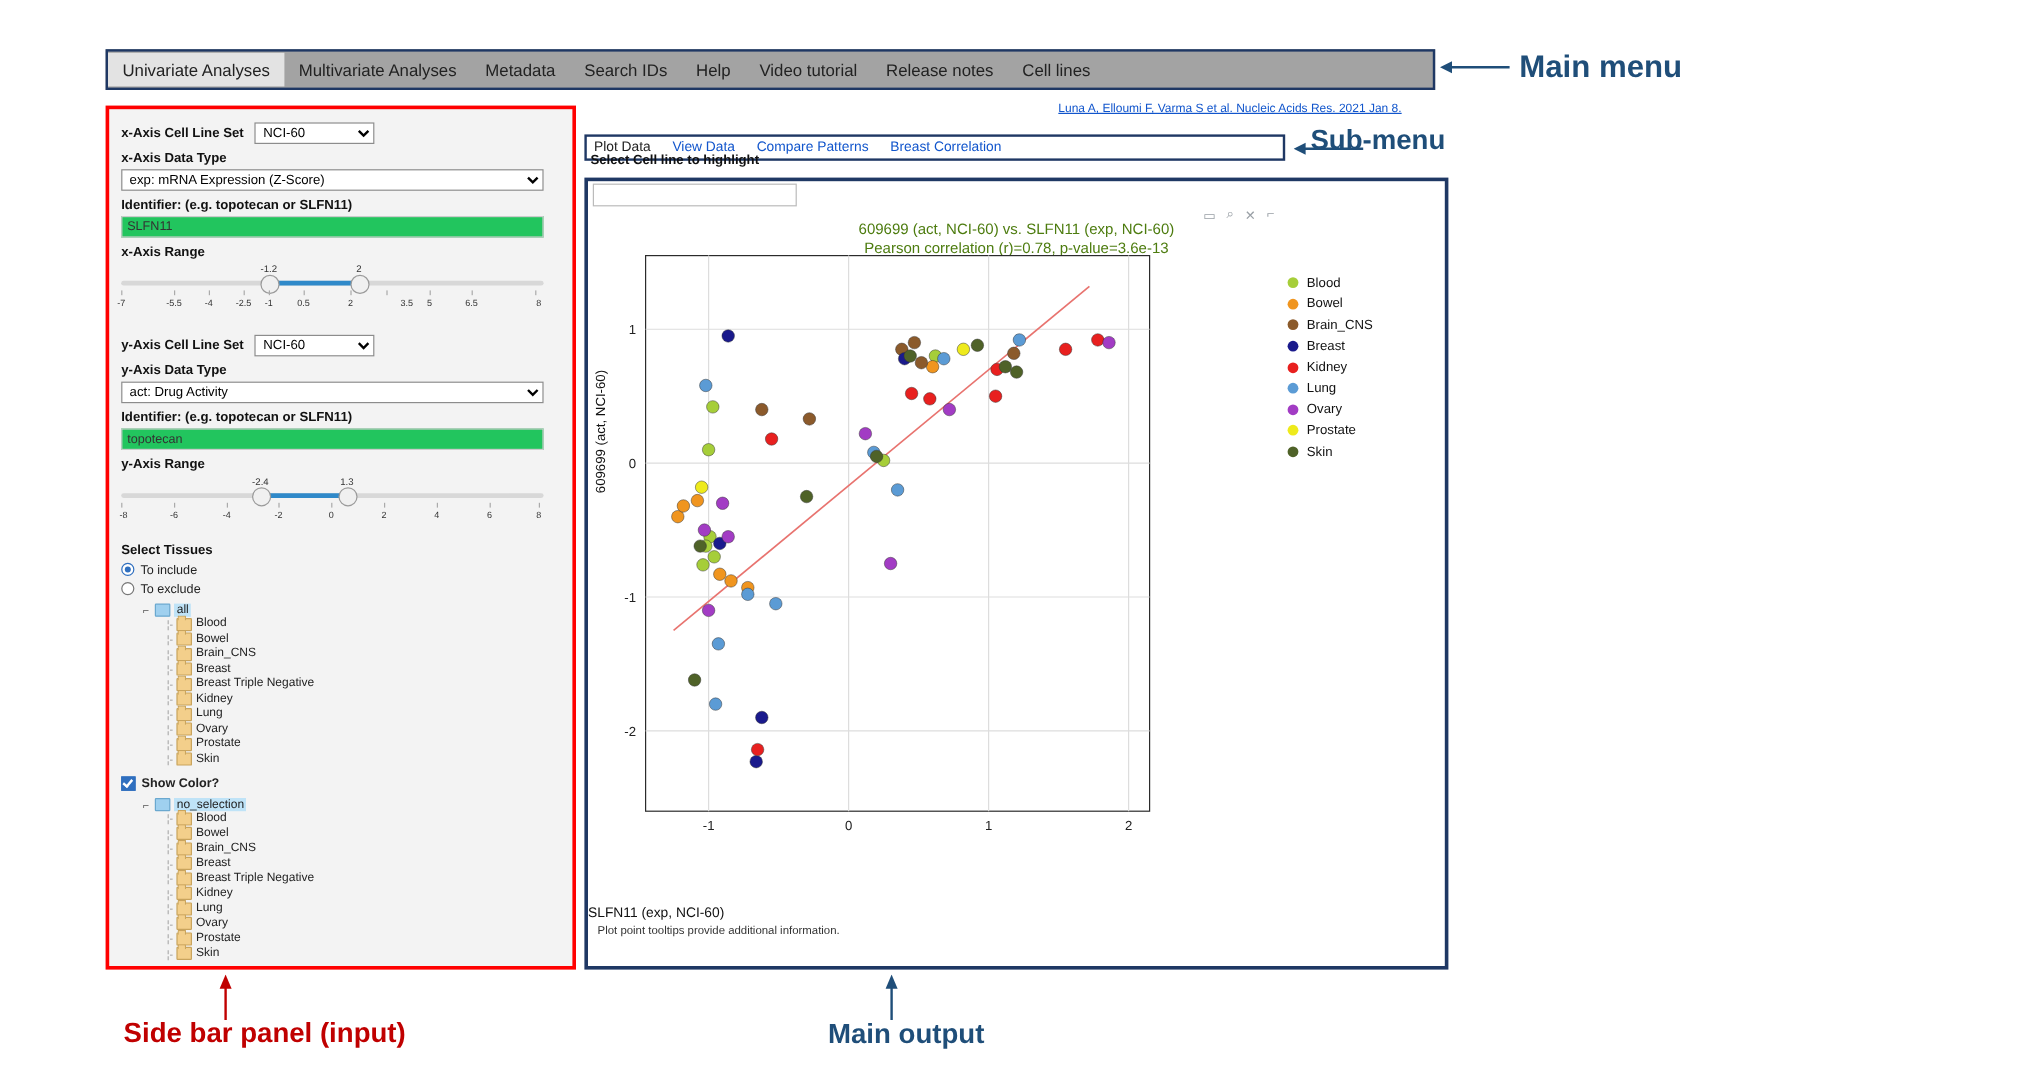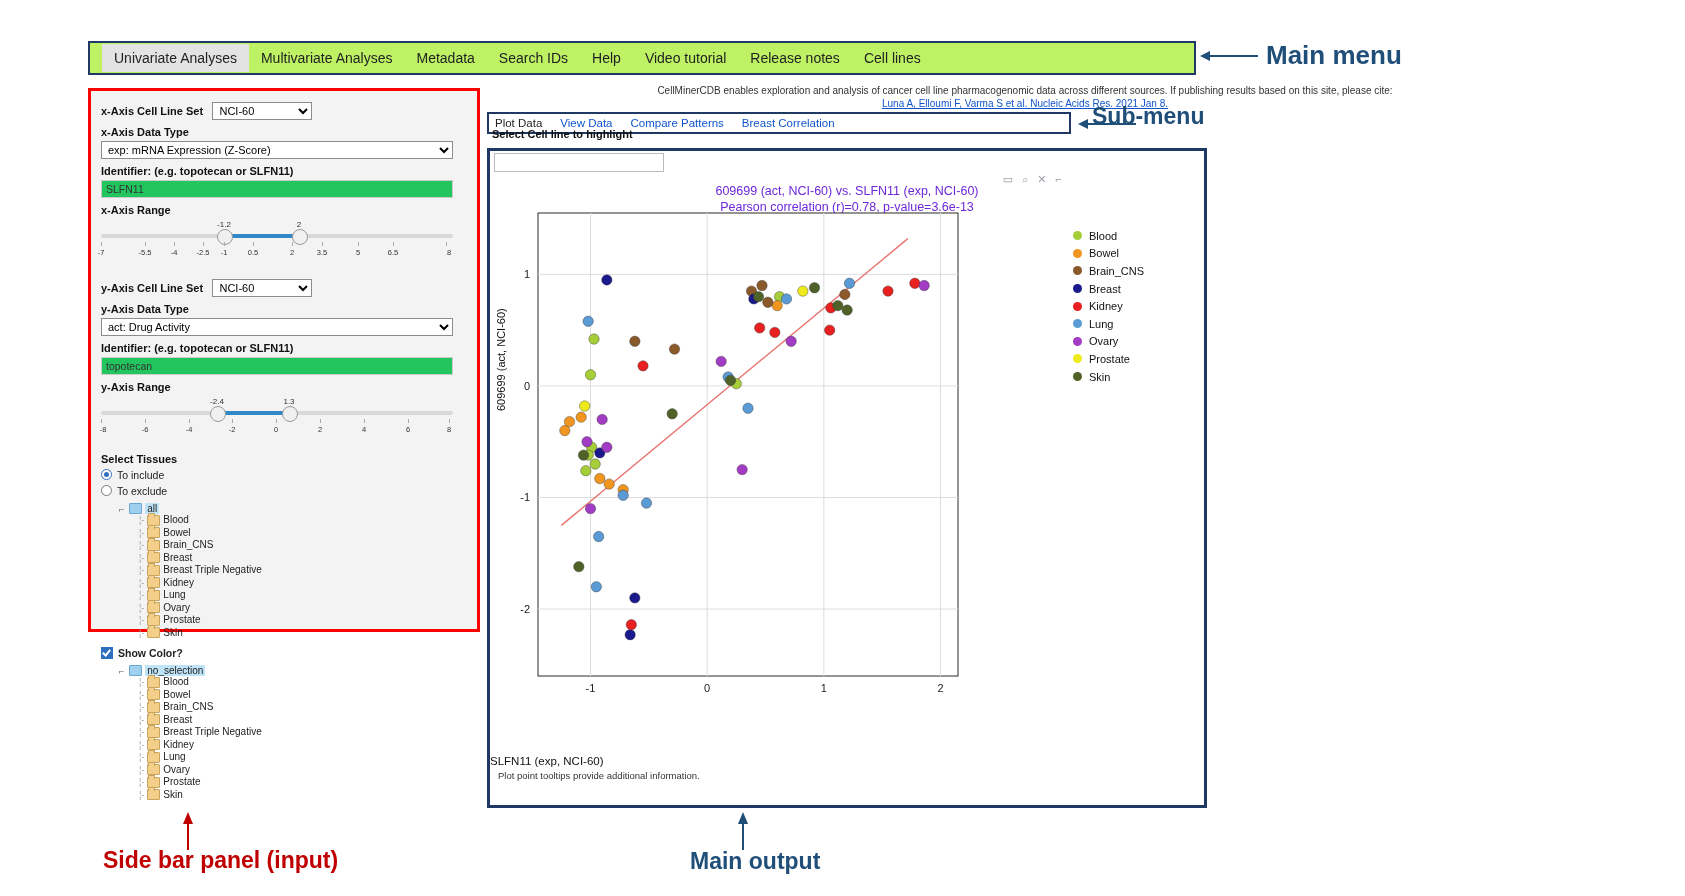--- a/index.html
+++ b/index.html
@@ -4,22 +4,22 @@
 <style>
   html,body{margin:0;padding:0;}
   body{
     width:1685px;height:896px;background:#ffffff;
     font-family:"Liberation Sans", sans-serif;
     font-size:12px;color:#222;position:relative;overflow:hidden;
   }
   
   .mainmenu{
     position:absolute;left:88px;top:41px;width:1108px;height:34px;
-    border:2px solid #1f3864;background:#bef264;box-sizing:border-box;
-    display:flex;align-items:center;padding-left:12px;
+    border:2px solid #1f3864;background:#a3a3a3;box-sizing:border-box;
+    display:flex;align-items:center;padding-left:0;
   }
   .mainmenu .mi{
     font-size:14px;padding:6px 12px;color:#222;white-space:nowrap;
   }
   .mainmenu .mi.active{background:#e3e3e3;}
 
   
   .anno{position:absolute;color:#1f4e79;font-weight:bold;}
   .anno-main{left:1266px;top:40px;font-size:26px;}
   .anno-sub{left:1092px;top:103px;font-size:23px;}
@@ -39,21 +39,21 @@
   .submenu{
     position:absolute;left:487px;top:112px;width:584px;height:22px;
     border:2px solid #1f3864;background:#fff;box-sizing:border-box;
     display:flex;align-items:center;padding-left:6px;gap:18px;
   }
   .submenu .si{font-size:11.5px;color:#1155cc;}
   .submenu .si.active{color:#222;}
 
   
   .sidebar{
-    position:absolute;left:88px;top:88px;width:392px;height:544px;
+    position:absolute;left:88px;top:88px;width:392px;height:720px;
     border:3px solid #ff0000;background:#f3f3f3;box-sizing:border-box;
     padding:8px 10px;
   }
   .lbl{font-size:11px;font-weight:bold;margin:6px 0 3px 0;color:#111;}
   .lbl.inline{display:inline-block;margin-right:6px;}
   select{
     font-family:"Liberation Sans", sans-serif;font-size:11px;
     border:1px solid #8c8c8c;background:#fff;height:18px;padding:1px 2px;
   }
   select.wide{width:352px;}
@@ -118,21 +118,21 @@
     border:3px solid #1f3864;background:#fff;box-sizing:border-box;
   }
   .highlight-label{
     position:absolute;left:492px;top:128px;font-size:11px;font-weight:bold;color:#111;
   }
   .highlight-input{
     position:absolute;left:492px;top:148px;width:170px;height:19px;
     border:1px solid #bbb;background:#fff;box-sizing:border-box;
   }
   .plot-title{
-    position:absolute;left:0;right:0;top:32px;text-align:center;font-size:12.5px;color:#6d28d9;line-height:16px;
+    position:absolute;left:0;right:0;top:32px;text-align:center;font-size:12.5px;color:#4d7c0f;line-height:16px;
   }
   .plotly-tools{
     position:absolute;right:142px;top:22px;display:flex;gap:9px;color:#9aa0a6;font-size:11px;
   }
   .legend{position:absolute;right:26px;top:76px;width:105px;}
   .legend .lg{display:flex;align-items:center;gap:7px;height:17.6px;font-size:11px;color:#111;}
   .legend .dot{width:9px;height:9px;border-radius:50%;display:inline-block;}
   .axis-y-title{
     position:absolute;left:5px;top:260px;transform:rotate(-90deg);transform-origin:left top;
     font-size:11px;color:#111;white-space:nowrap;
@@ -161,21 +161,20 @@
 
 <div class="arrow" style="left:1200px;top:48px;">
   <svg width="60" height="16">
       <line x1="58" y1="8" x2="8" y2="8" stroke="#1f4e79" stroke-width="2"></line>
       <polygon points="0,8 10,3 10,13" fill="#1f4e79"></polygon>
     </svg>
 </div>
 <div class="anno anno-main">Main menu</div>
 
 <div class="citation">
-  <div>CellMinerCDB enables exploration and analysis of cancer cell line pharmacogenomic data across different sources. If publishing results based on this site, please cite:</div>
   <a href="#">Luna A, Elloumi F, Varma S et al. Nucleic Acids Res. 2021 Jan 8.</a>
 </div>
 
 <div class="submenu">
   <div class="si active">Plot Data</div>
   <div class="si">View Data</div>
   <div class="si">Compare Patterns</div>
   <div class="si">Breast Correlation</div>
 </div>
 
@@ -221,21 +220,21 @@
         <span style="left:73px;">-4</span>
       <i style="left:102px;"></i>
         <span style="left:102px;">-2.5</span>
       <i style="left:123px;"></i>
         <span style="left:123px;">-1</span>
       <i style="left:152px;"></i>
         <span style="left:152px;">0.5</span>
       <i style="left:191px;"></i>
         <span style="left:191px;">2</span>
       <i style="left:221px;"></i>
-        <span style="left:221px;">3.5</span>
+        <span style="left:238px;">3.5</span>
       <i style="left:257px;"></i>
         <span style="left:257px;">5</span>
       <i style="left:292px;"></i>
         <span style="left:292px;">6.5</span>
       <i style="left:345px;"></i>
         <span style="left:348px;">8</span>
     </div>
   </div>
 
   <div style="margin-top:14px;">

